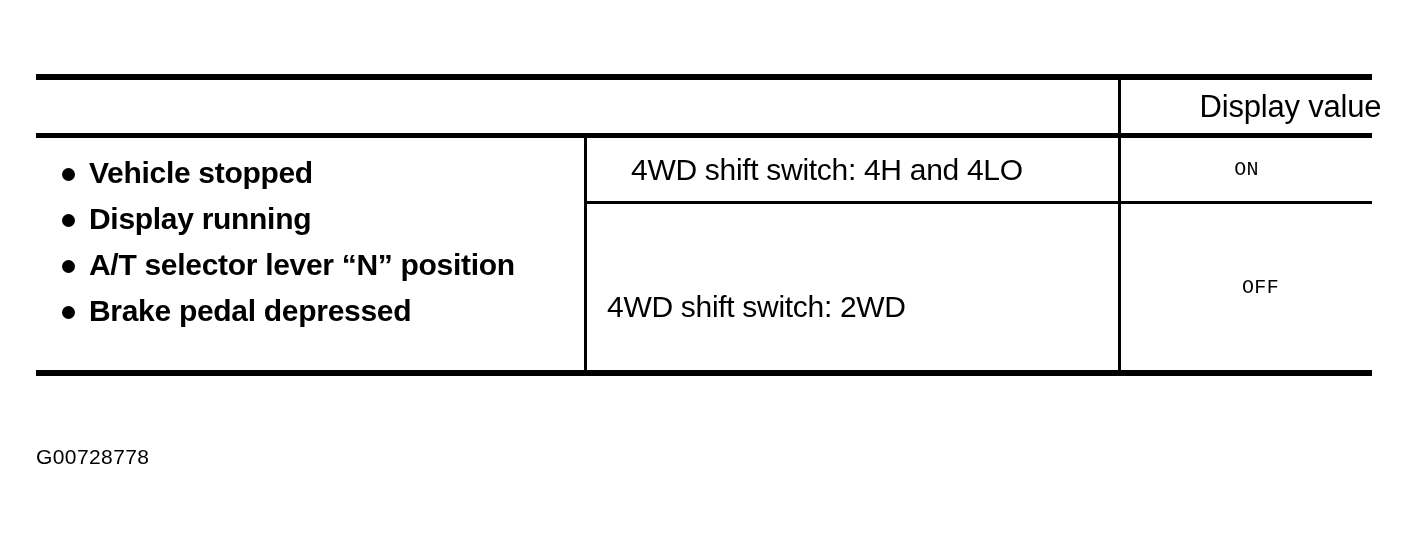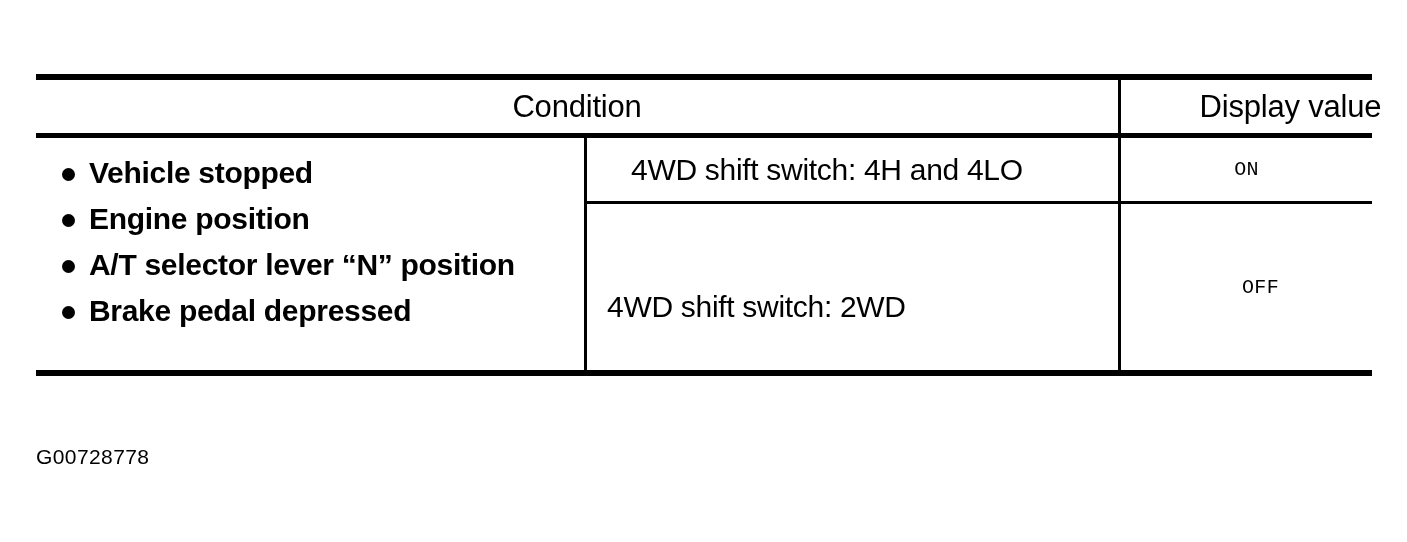--- a/index.html
+++ b/index.html
@@ -160,31 +160,30 @@
 <div class="table-wrap">
 
   <div class="rule rule-top"></div>
   <div class="rule rule-header"></div>
   <div class="rule rule-bottom"></div>
   <div class="rule-midrow"></div>
 
   <div class="vrule vrule-1"></div>
   <div class="vrule vrule-2"></div>
 
-  <div class="hdr-condition">Condition</div>
   <div class="hdr-display">Display value</div>
 
   <div class="cond-col">
     <div class="cond-item">
       <span class="bullet"></span>
       <span>Vehicle stopped</span>
     </div>
     <div class="cond-item">
       <span class="bullet"></span>
-      <span>Engine position</span>
+      <span>Display running</span>
     </div>
     <div class="cond-item">
       <span class="bullet"></span>
       <span>A/T selector lever “N” position</span>
     </div>
     <div class="cond-item">
       <span class="bullet"></span>
       <span>Brake pedal depressed</span>
     </div>
   </div>

